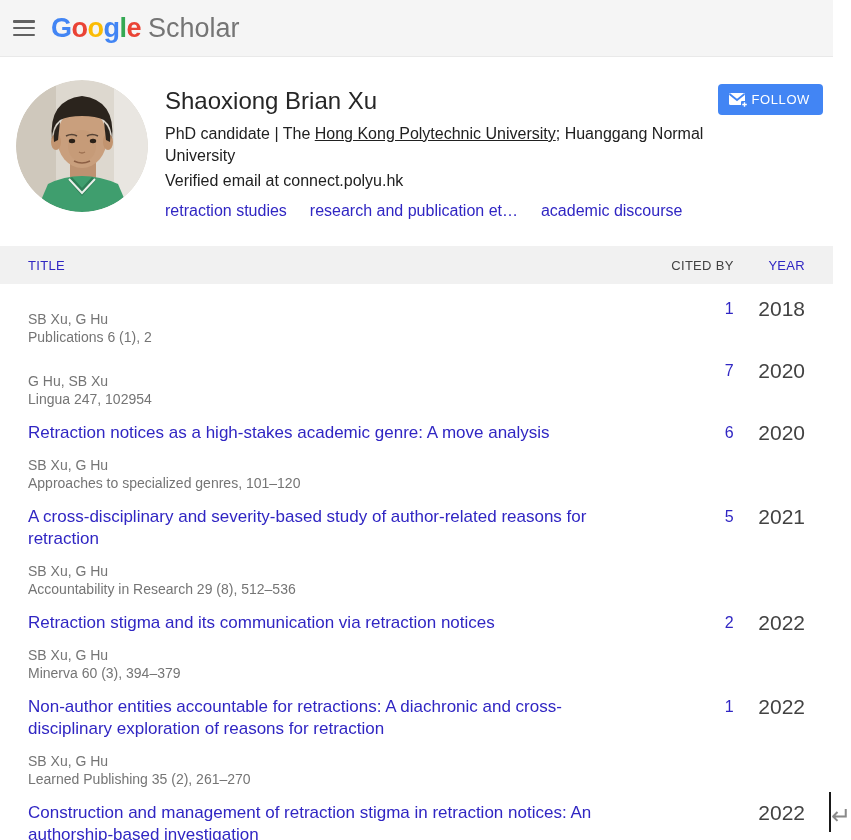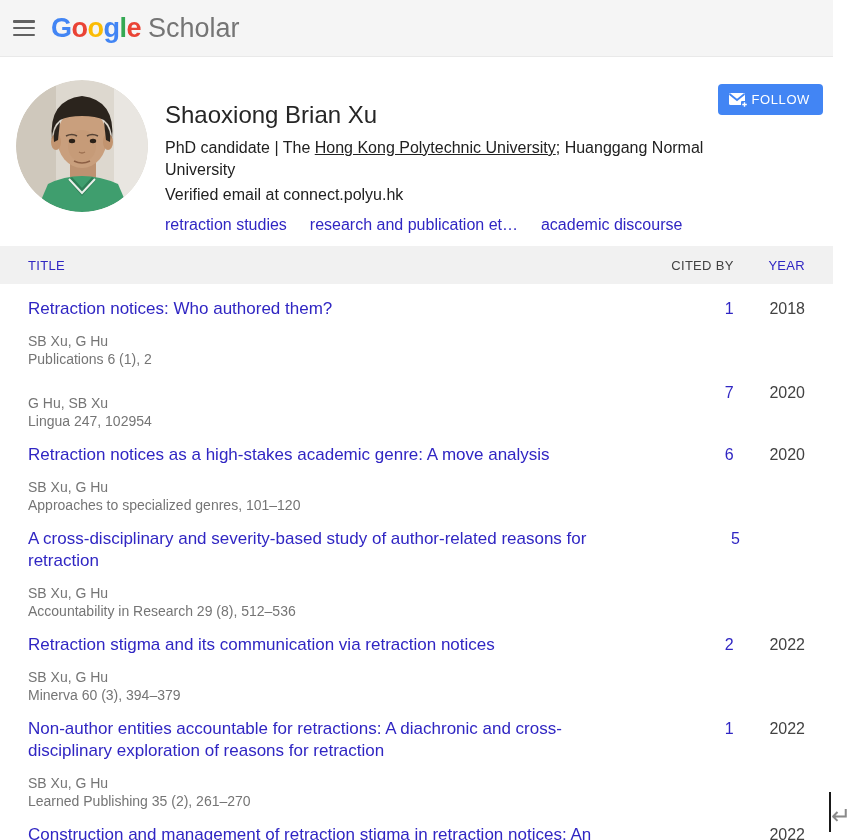--- a/index.html
+++ b/index.html
@@ -17,21 +17,21 @@
   .logo .g-word { font-weight:600; }
   .logo .scholar { color:#757575; font-weight:400; margin-left:7px; letter-spacing:0; }
   .lb { color:var(--brand_blue,#4285F4); }
   .lr { color:var(--brand_red,#EA4335); }
   .ly { color:var(--brand_yellow,#FBBC05); }
   .lg { color:var(--brand_green,#34A853); }
 
   
   .avatar { position:absolute; left:16px; top:80px; width:132px; height:132px;
             border-radius:50%; overflow:hidden; }
-  .profile-info { position:absolute; left:165px; top:100px; width:548px; }
+  .profile-info { position:absolute; left:165px; top:86px; width:548px; }
   .p-name { font-size:24px; color:#262626; font-weight:400; line-height:30px; }
   .p-affil { margin-top:7px; font-size:16px; color:#212121; line-height:22px; }
   .p-affil a { color:#212121; text-decoration:underline; cursor:pointer; }
   .p-verified { margin-top:3px; font-size:16px; color:#212121; line-height:22px; }
   .p-interests { margin-top:10px; display:flex; gap:23px; }
   .interest { font-size:16px; color:var(--link,#3026c3); cursor:pointer; white-space:nowrap; }
 
   .follow-btn { position:absolute; top:84px; right:28px; height:31px; padding:0 13px 0 10px;
                 background:var(--follow_blue,#4285f4); border:none; border-radius:4px;
                 display:flex; align-items:center; gap:4px; cursor:pointer; }
@@ -47,21 +47,21 @@
   .col-year   { width:72px;  text-align:right; }
   .thead .col-title, .thead .col-year { color:var(--link,#3026c3); cursor:pointer; }
   .thead .col-cited { color:#424242; }
 
   .pubs { position:absolute; left:0; top:288px; width:833px; }
   .pub-row { display:flex; padding:10px 28px 4px; }
   .pub-title { font-size:17px; line-height:22px; color:var(--link,#3026c3); cursor:pointer; }
   .pub-authors, .pub-venue { font-size:14px; line-height:18px; color:#757575; }
   .pub-authors { margin-top:12px; }
   .cited-num { font-size:16px; color:var(--link,#3026c3); cursor:pointer; line-height:22px; }
-  .year-txt  { font-size:16px; color:#424242; line-height:22px; }
+  .year-txt  { font-size:21px; color:#424242; line-height:22px; }
 
   
   .caret-line { position:absolute; left:829px; top:792px; width:2px; height:40px; background:#1a1a1a; }
   .return-glyph { position:absolute; left:831px; top:802px; font-size:24px; color:#8a8a8a; }
 </style>
 </head>
 <body>
 
 <div class="topbar">
   <div class="hamburger">
@@ -139,21 +139,20 @@
 <div class="thead">
   <div class="col-title">TITLE</div>
   <div class="col-cited">CITED BY</div>
   <div class="col-year">YEAR</div>
 </div>
 
 <div class="pubs">
 
   <div class="pub-row">
     <div class="col-title">
-      <div class="pub-title">Retraction notices: Who authored them?</div>
       <div class="pub-authors">SB Xu, G Hu</div>
       <div class="pub-venue">Publications 6 (1), 2</div>
     </div>
     <div class="col-cited"><span class="cited-num">1</span></div>
     <div class="col-year"><span class="year-txt">2018</span></div>
   </div>
 
   <div class="pub-row">
     <div class="col-title">
       <div class="pub-authors">G Hu, SB Xu</div>
@@ -173,20 +172,21 @@
     <div class="col-year"><span class="year-txt">2020</span></div>
   </div>
 
   <div class="pub-row">
     <div class="col-title">
       <div class="pub-title">A cross-disciplinary and severity-based study of author-related reasons for retraction</div>
       <div class="pub-authors">SB Xu, G Hu</div>
       <div class="pub-venue">Accountability in Research 29 (8), 512–536</div>
     </div>
     <div class="col-cited"><span class="cited-num">5</span></div>
+    <div class="col-year"><span class="year-txt">2021</span></div>
   </div>
 
   <div class="pub-row">
     <div class="col-title">
       <div class="pub-title">Retraction stigma and its communication via retraction notices</div>
       <div class="pub-authors">SB Xu, G Hu</div>
       <div class="pub-venue">Minerva 60 (3), 394–379</div>
     </div>
     <div class="col-cited"><span class="cited-num">2</span></div>
     <div class="col-year"><span class="year-txt">2022</span></div>

